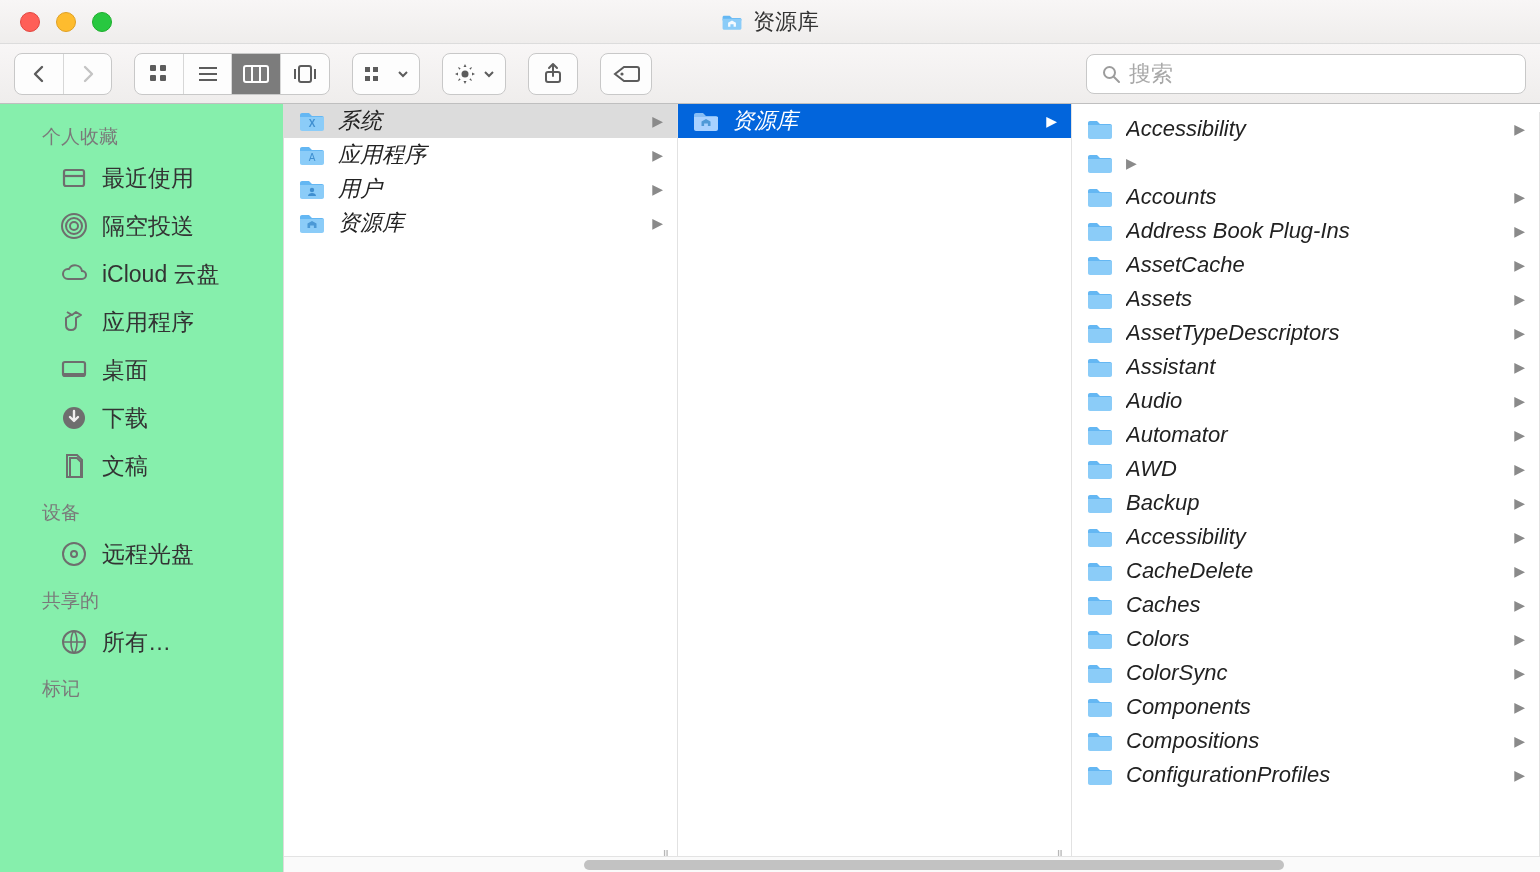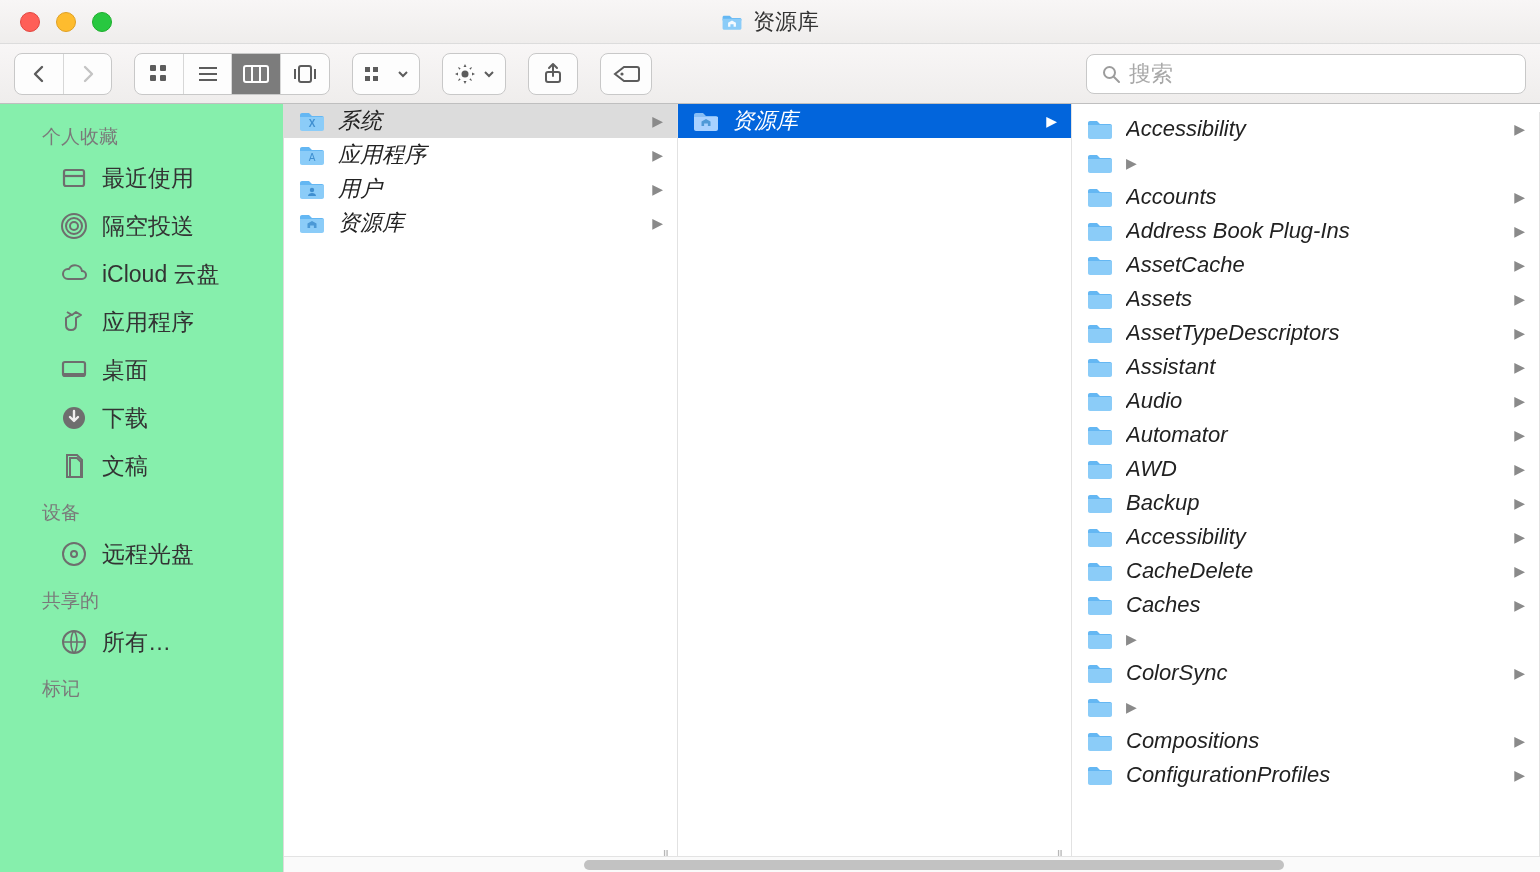--- a/index.html
+++ b/index.html
@@ -570,39 +570,41 @@
             <span class="label">Caches</span>
             <span class="arrow">▶</span>
           </div>
           <div class="row">
             <span class="ficon">
               <svg viewBox="0 0 28 24">
                 <path class="ftab" fill="#64b7f3" d="M2 6c0-1.1.9-2 2-2h7l3 3h10c1.1 0 2 .9 2 2v1H2V6z"></path>
                 <path class="fbody" fill="#8bccf8" d="M2 8h24v12c0 1.1-.9 2-2 2H4c-1.1 0-2-.9-2-2V8z"></path>
               </svg>
             </span>
+            <span class="label">Colors</span>
             <span class="arrow">▶</span>
           </div>
           <div class="row">
             <span class="ficon">
               <svg viewBox="0 0 28 24">
                 <path class="ftab" fill="#64b7f3" d="M2 6c0-1.1.9-2 2-2h7l3 3h10c1.1 0 2 .9 2 2v1H2V6z"></path>
                 <path class="fbody" fill="#8bccf8" d="M2 8h24v12c0 1.1-.9 2-2 2H4c-1.1 0-2-.9-2-2V8z"></path>
               </svg>
             </span>
             <span class="label">ColorSync</span>
             <span class="arrow">▶</span>
           </div>
           <div class="row">
             <span class="ficon">
               <svg viewBox="0 0 28 24">
                 <path class="ftab" fill="#64b7f3" d="M2 6c0-1.1.9-2 2-2h7l3 3h10c1.1 0 2 .9 2 2v1H2V6z"></path>
                 <path class="fbody" fill="#8bccf8" d="M2 8h24v12c0 1.1-.9 2-2 2H4c-1.1 0-2-.9-2-2V8z"></path>
               </svg>
             </span>
+            <span class="label">Components</span>
             <span class="arrow">▶</span>
           </div>
           <div class="row">
             <span class="ficon">
               <svg viewBox="0 0 28 24">
                 <path class="ftab" fill="#64b7f3" d="M2 6c0-1.1.9-2 2-2h7l3 3h10c1.1 0 2 .9 2 2v1H2V6z"></path>
                 <path class="fbody" fill="#8bccf8" d="M2 8h24v12c0 1.1-.9 2-2 2H4c-1.1 0-2-.9-2-2V8z"></path>
               </svg>
             </span>
             <span class="label">Compositions</span>

